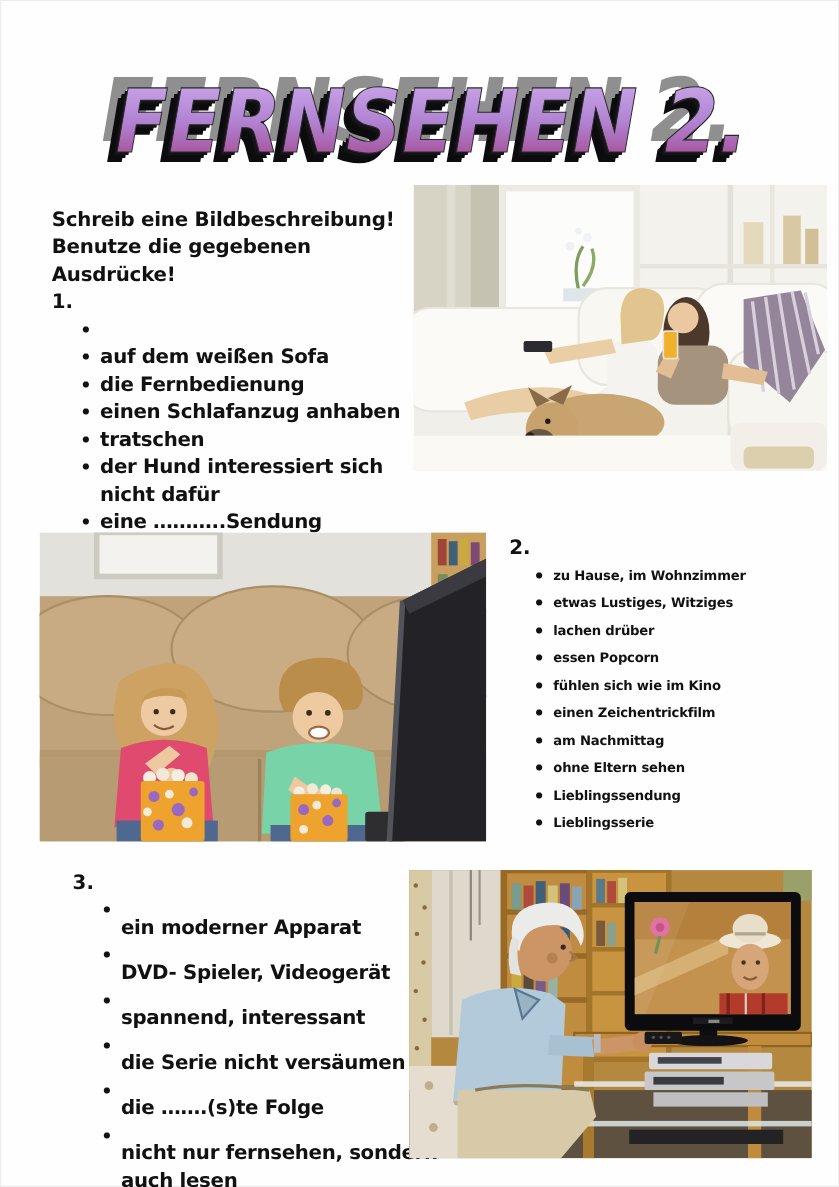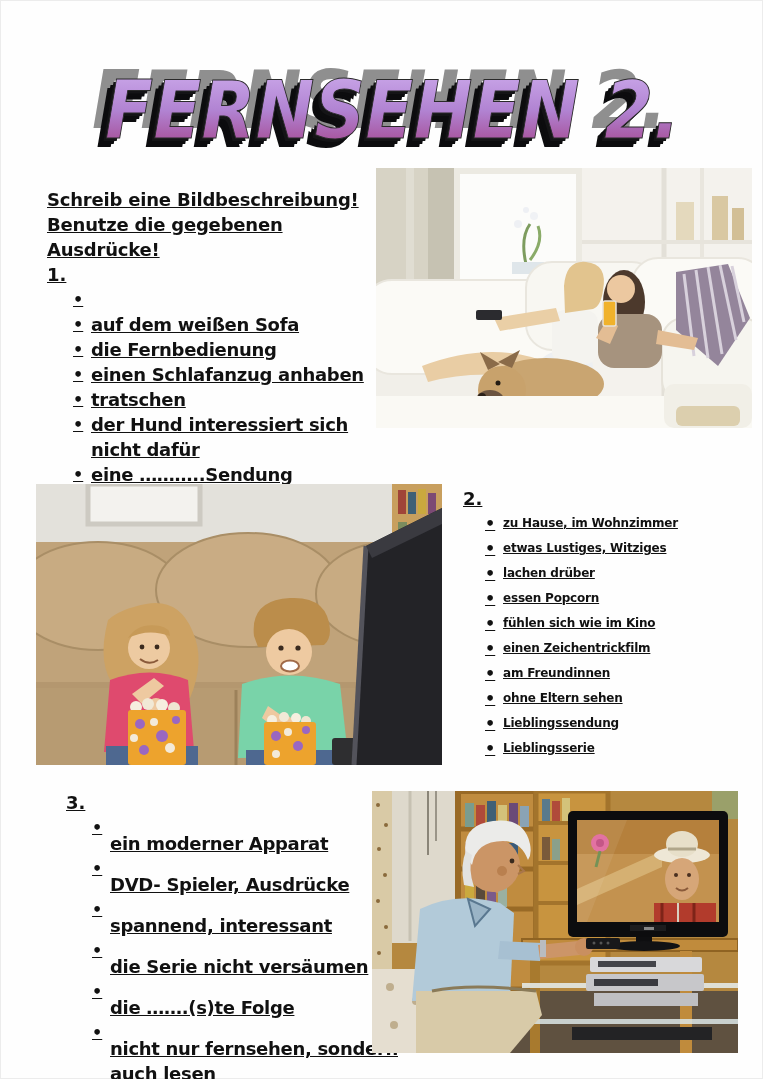--- a/index.html
+++ b/index.html
@@ -5,21 +5,21 @@
   html,body{margin:0;padding:0;background:#ffffff;}
   .page{
     position:relative;width:763px;height:1079px;background:#fefefe;
     font-family:"DejaVu Sans",sans-serif;font-weight:bold;color:#111;
     overflow:hidden;box-shadow:inset 0 0 0 1px #ececec;
   }
   
   .title-wrap{position:absolute;left:85px;top:40px;width:620px;height:116px;margin-top:10px;}
   .title-wrap svg{display:block;width:100%;height:100%;}
   
-  .block{position:absolute;text-decoration:underline;}
+  .block{position:absolute;}
   .block-1{left:47px;top:187px;width:340px;}
   .block-2{left:463px;top:486px;width:296px;}
   .block-3{left:66px;top:790px;width:344px;}
   .intro-line{margin:0;font-size:18px;line-height:25px;letter-spacing:-0.2px;}
   .sec-num{font-size:18px;line-height:25px;}
   .bullet-row{display:flex;align-items:flex-start;line-height:25px;}
   .dot{flex:0 0 auto;width:18px;font-size:16px;line-height:25px;}
   .bullet-text{font-size:18px;line-height:25px;letter-spacing:-0.3px;}
   .list-1 .dot{margin-left:26px;}
   .list-1 .bullet-text{width:288px;}
@@ -259,21 +259,21 @@
         <div class="bullet-row">
           <span class="dot">•</span>
           <span class="bullet-text">fühlen sich wie im Kino</span>
         </div>
         <div class="bullet-row">
           <span class="dot">•</span>
           <span class="bullet-text">einen Zeichentrickfilm</span>
         </div>
         <div class="bullet-row">
           <span class="dot">•</span>
-          <span class="bullet-text">am Freundinnen</span>
+          <span class="bullet-text">am Nachmittag</span>
         </div>
         <div class="bullet-row">
           <span class="dot">•</span>
           <span class="bullet-text">ohne Eltern sehen</span>
         </div>
         <div class="bullet-row">
           <span class="dot">•</span>
           <span class="bullet-text">Lieblingssendung</span>
         </div>
         <div class="bullet-row">
@@ -285,21 +285,21 @@
 
   <section class="block block-3">
     <div class="sec-num">3.</div>
     <div class="bullet-list list-3">
         <div class="bullet-row">
           <span class="dot">•</span>
           <span class="bullet-text">ein moderner Apparat</span>
         </div>
         <div class="bullet-row">
           <span class="dot">•</span>
-          <span class="bullet-text">DVD- Spieler, Ausdrücke</span>
+          <span class="bullet-text">DVD- Spieler, Videogerät</span>
         </div>
         <div class="bullet-row">
           <span class="dot">•</span>
           <span class="bullet-text">spannend, interessant</span>
         </div>
         <div class="bullet-row">
           <span class="dot">•</span>
           <span class="bullet-text">die Serie nicht versäumen</span>
         </div>
         <div class="bullet-row">

